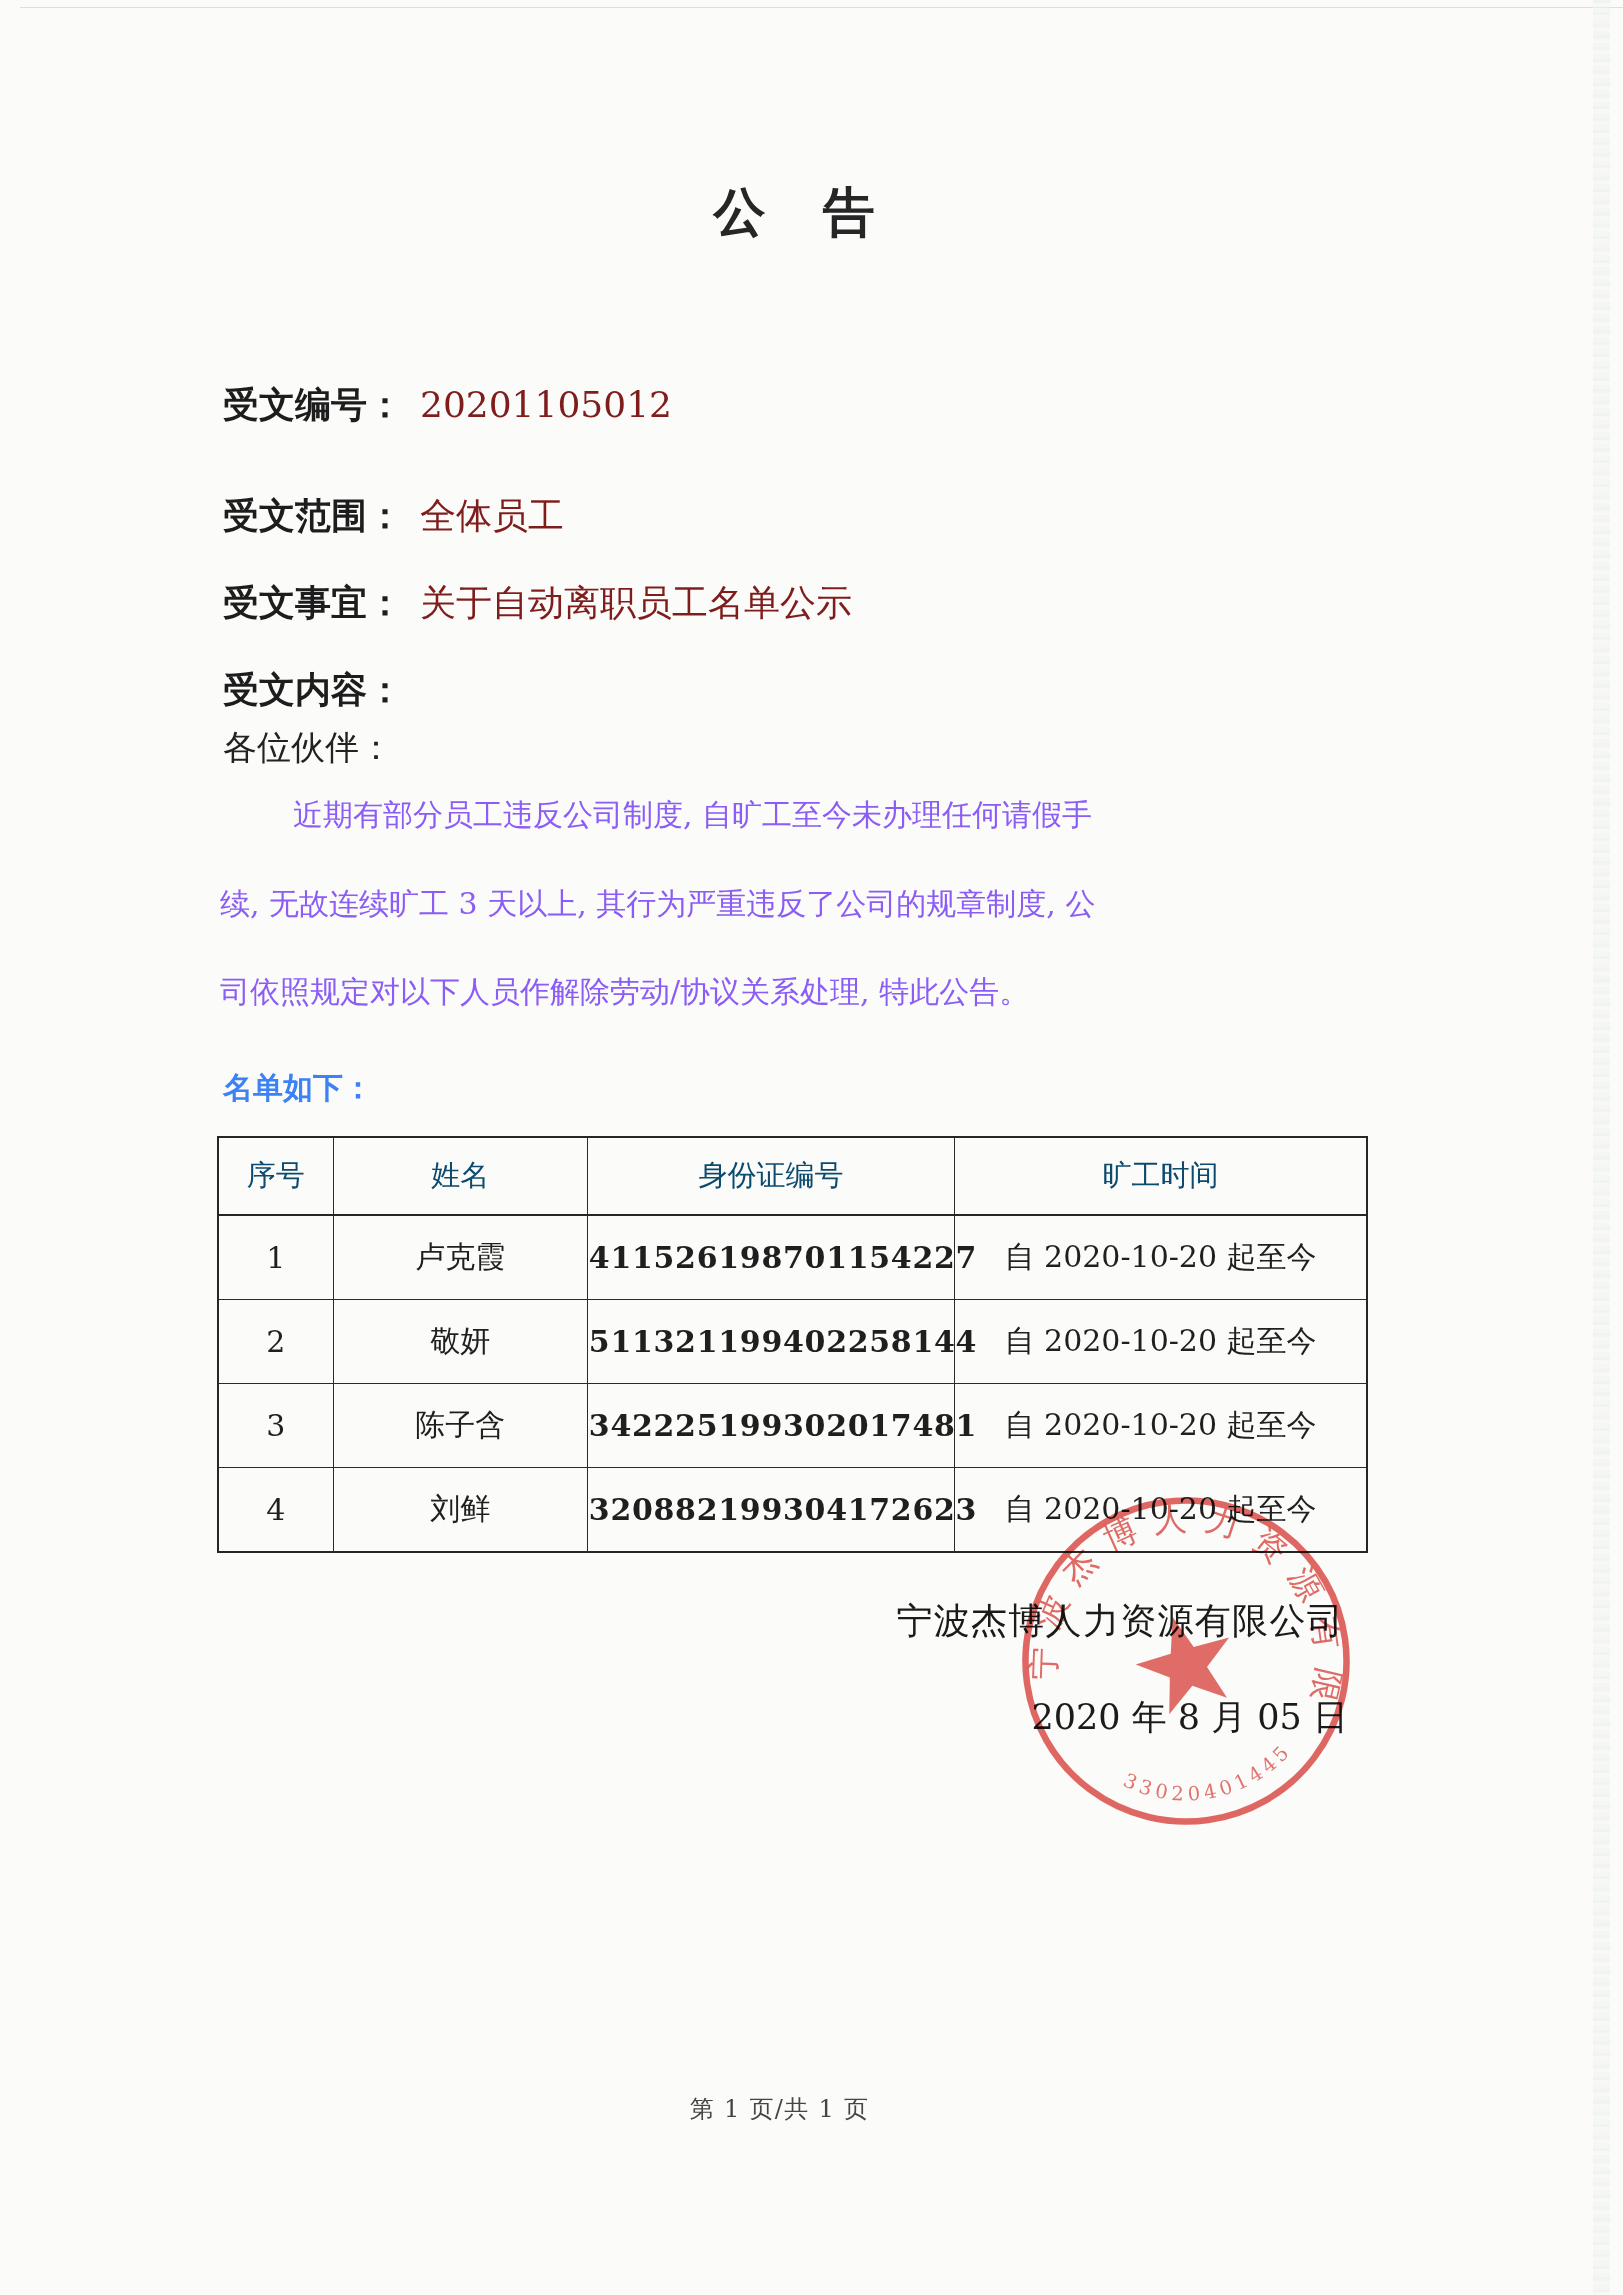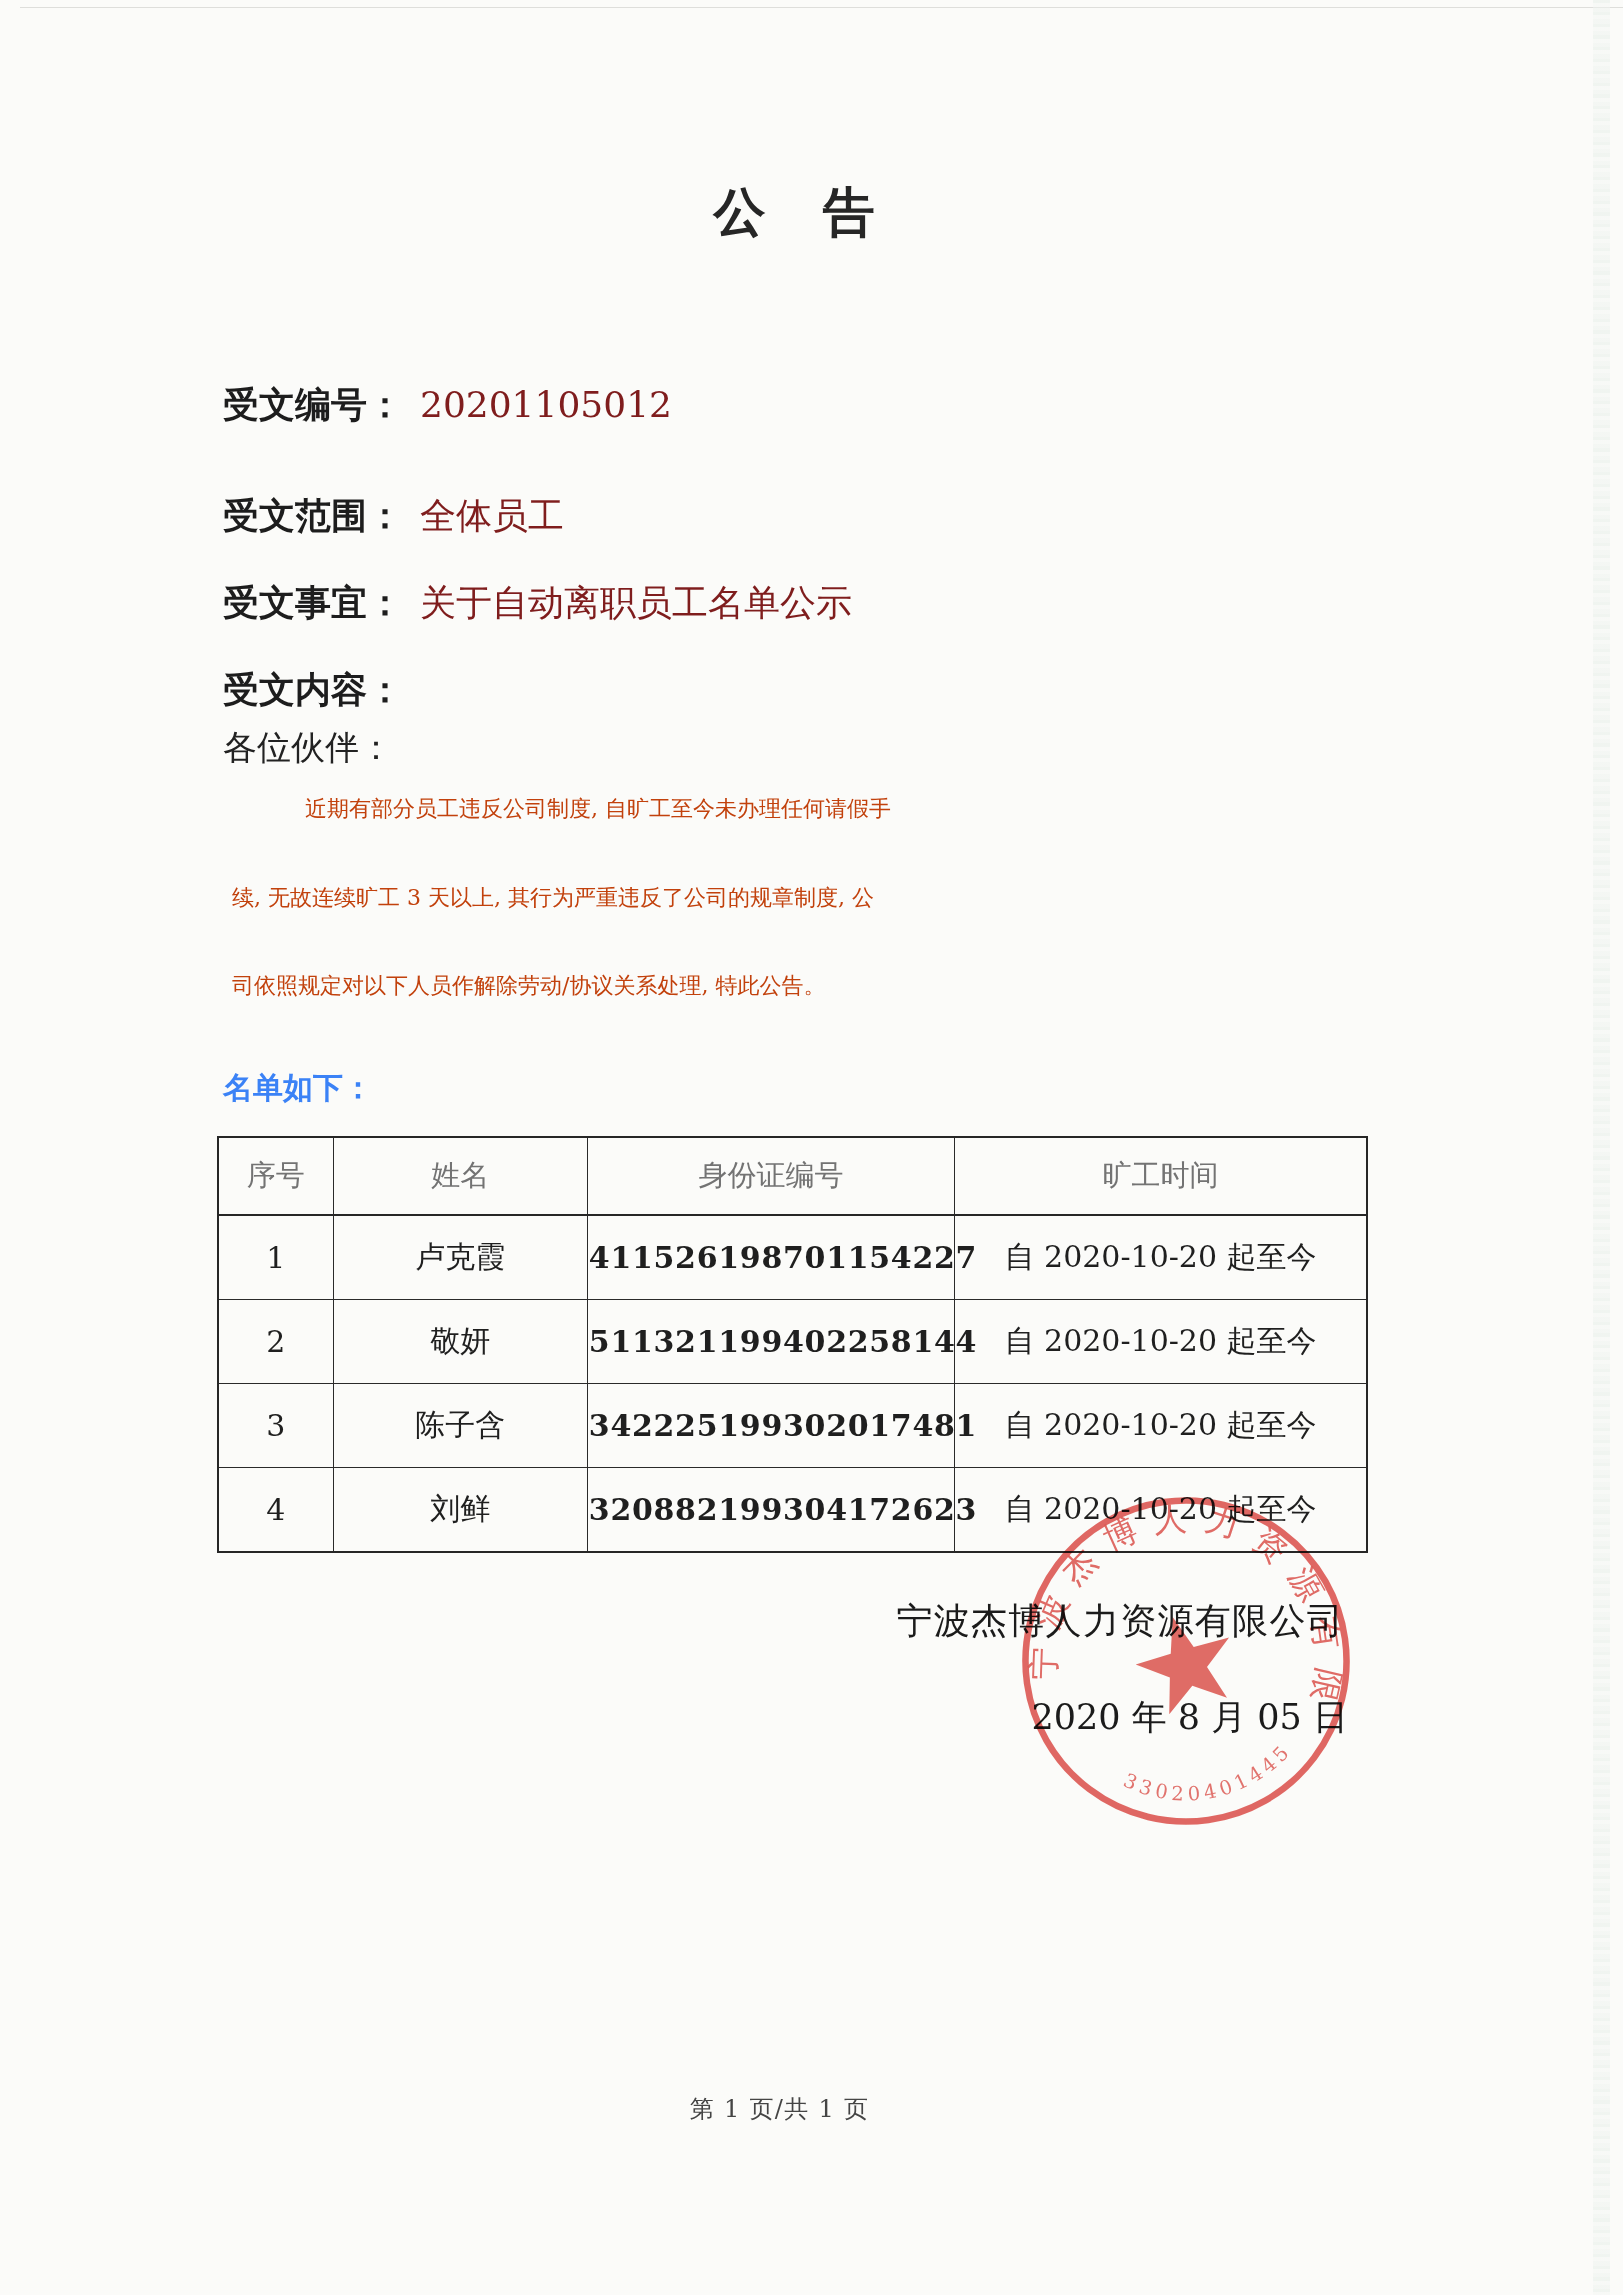--- a/index.html
+++ b/index.html
@@ -25,33 +25,33 @@
     letter-spacing:2.6px;color:#262626;line-height:1.15;
   }
   
   .field-row{left:223px;width:1152px;font-size:36px;line-height:1.25;white-space:nowrap;}
   .field-label{font-weight:700;color:#1d1d1d;}
   .field-value{margin-left:17px;color:#7f1d1d;}
   .row-no{top:382px;} .row-scope{top:493px;} .row-subject{top:580px;} .row-content{top:667px;}
   .salutation{left:223px;top:725px;font-size:34px;color:#222;}
   
   .para-line{
-    left:232px;width:1147px;font-size:22px;color:#c2410c;
+    left:220px;width:1147px;font-size:30px;color:#8b5cf6;
     white-space:nowrap;line-height:1.3;
   }
   .line1{top:795px;padding-left:73px;width:1073px;}
   .line2{top:884px;}
   .line3{top:972px;}
   .list-intro{left:223px;top:1068px;font-size:30px;font-weight:600;color:#3b82f6;}
   
   .roster{left:217px;top:1136px;width:1151px;border-collapse:collapse;table-layout:fixed;}
   .roster,.roster th,.roster td{border:1.3px solid #2a2a2a;}
   .roster{border:2px solid #262626;}
   .roster thead th{border-bottom:2px solid #262626;}
-  .roster th{font-weight:400;font-size:29px;color:#737373;height:74px;}
+  .roster th{font-weight:400;font-size:29px;color:#0c4a6e;height:74px;}
   .roster td{text-align:center;font-size:30px;color:#1f1f1f;height:81px;}
   .col-idx{width:115px;} .col-name{width:254px;} .col-id{width:367px;} .col-time{width:412px;}
   .cell-id{font-weight:700;font-size:31px;letter-spacing:0.7px;}
   
   .sig-company{left:223px;top:1597px;width:1121px;text-align:right;font-size:36px;color:#1b1b1b;letter-spacing:1.3px;}
   .sig-date{left:223px;top:1694px;width:1125px;text-align:right;font-size:35px;color:#1b1b1b;}
   
   .seal{left:996px;top:1471px;width:380px;height:380px;mix-blend-mode:multiply;opacity:.9;}
   .seal text{font-family:"DejaVu Serif","Liberation Serif",serif;}
   

